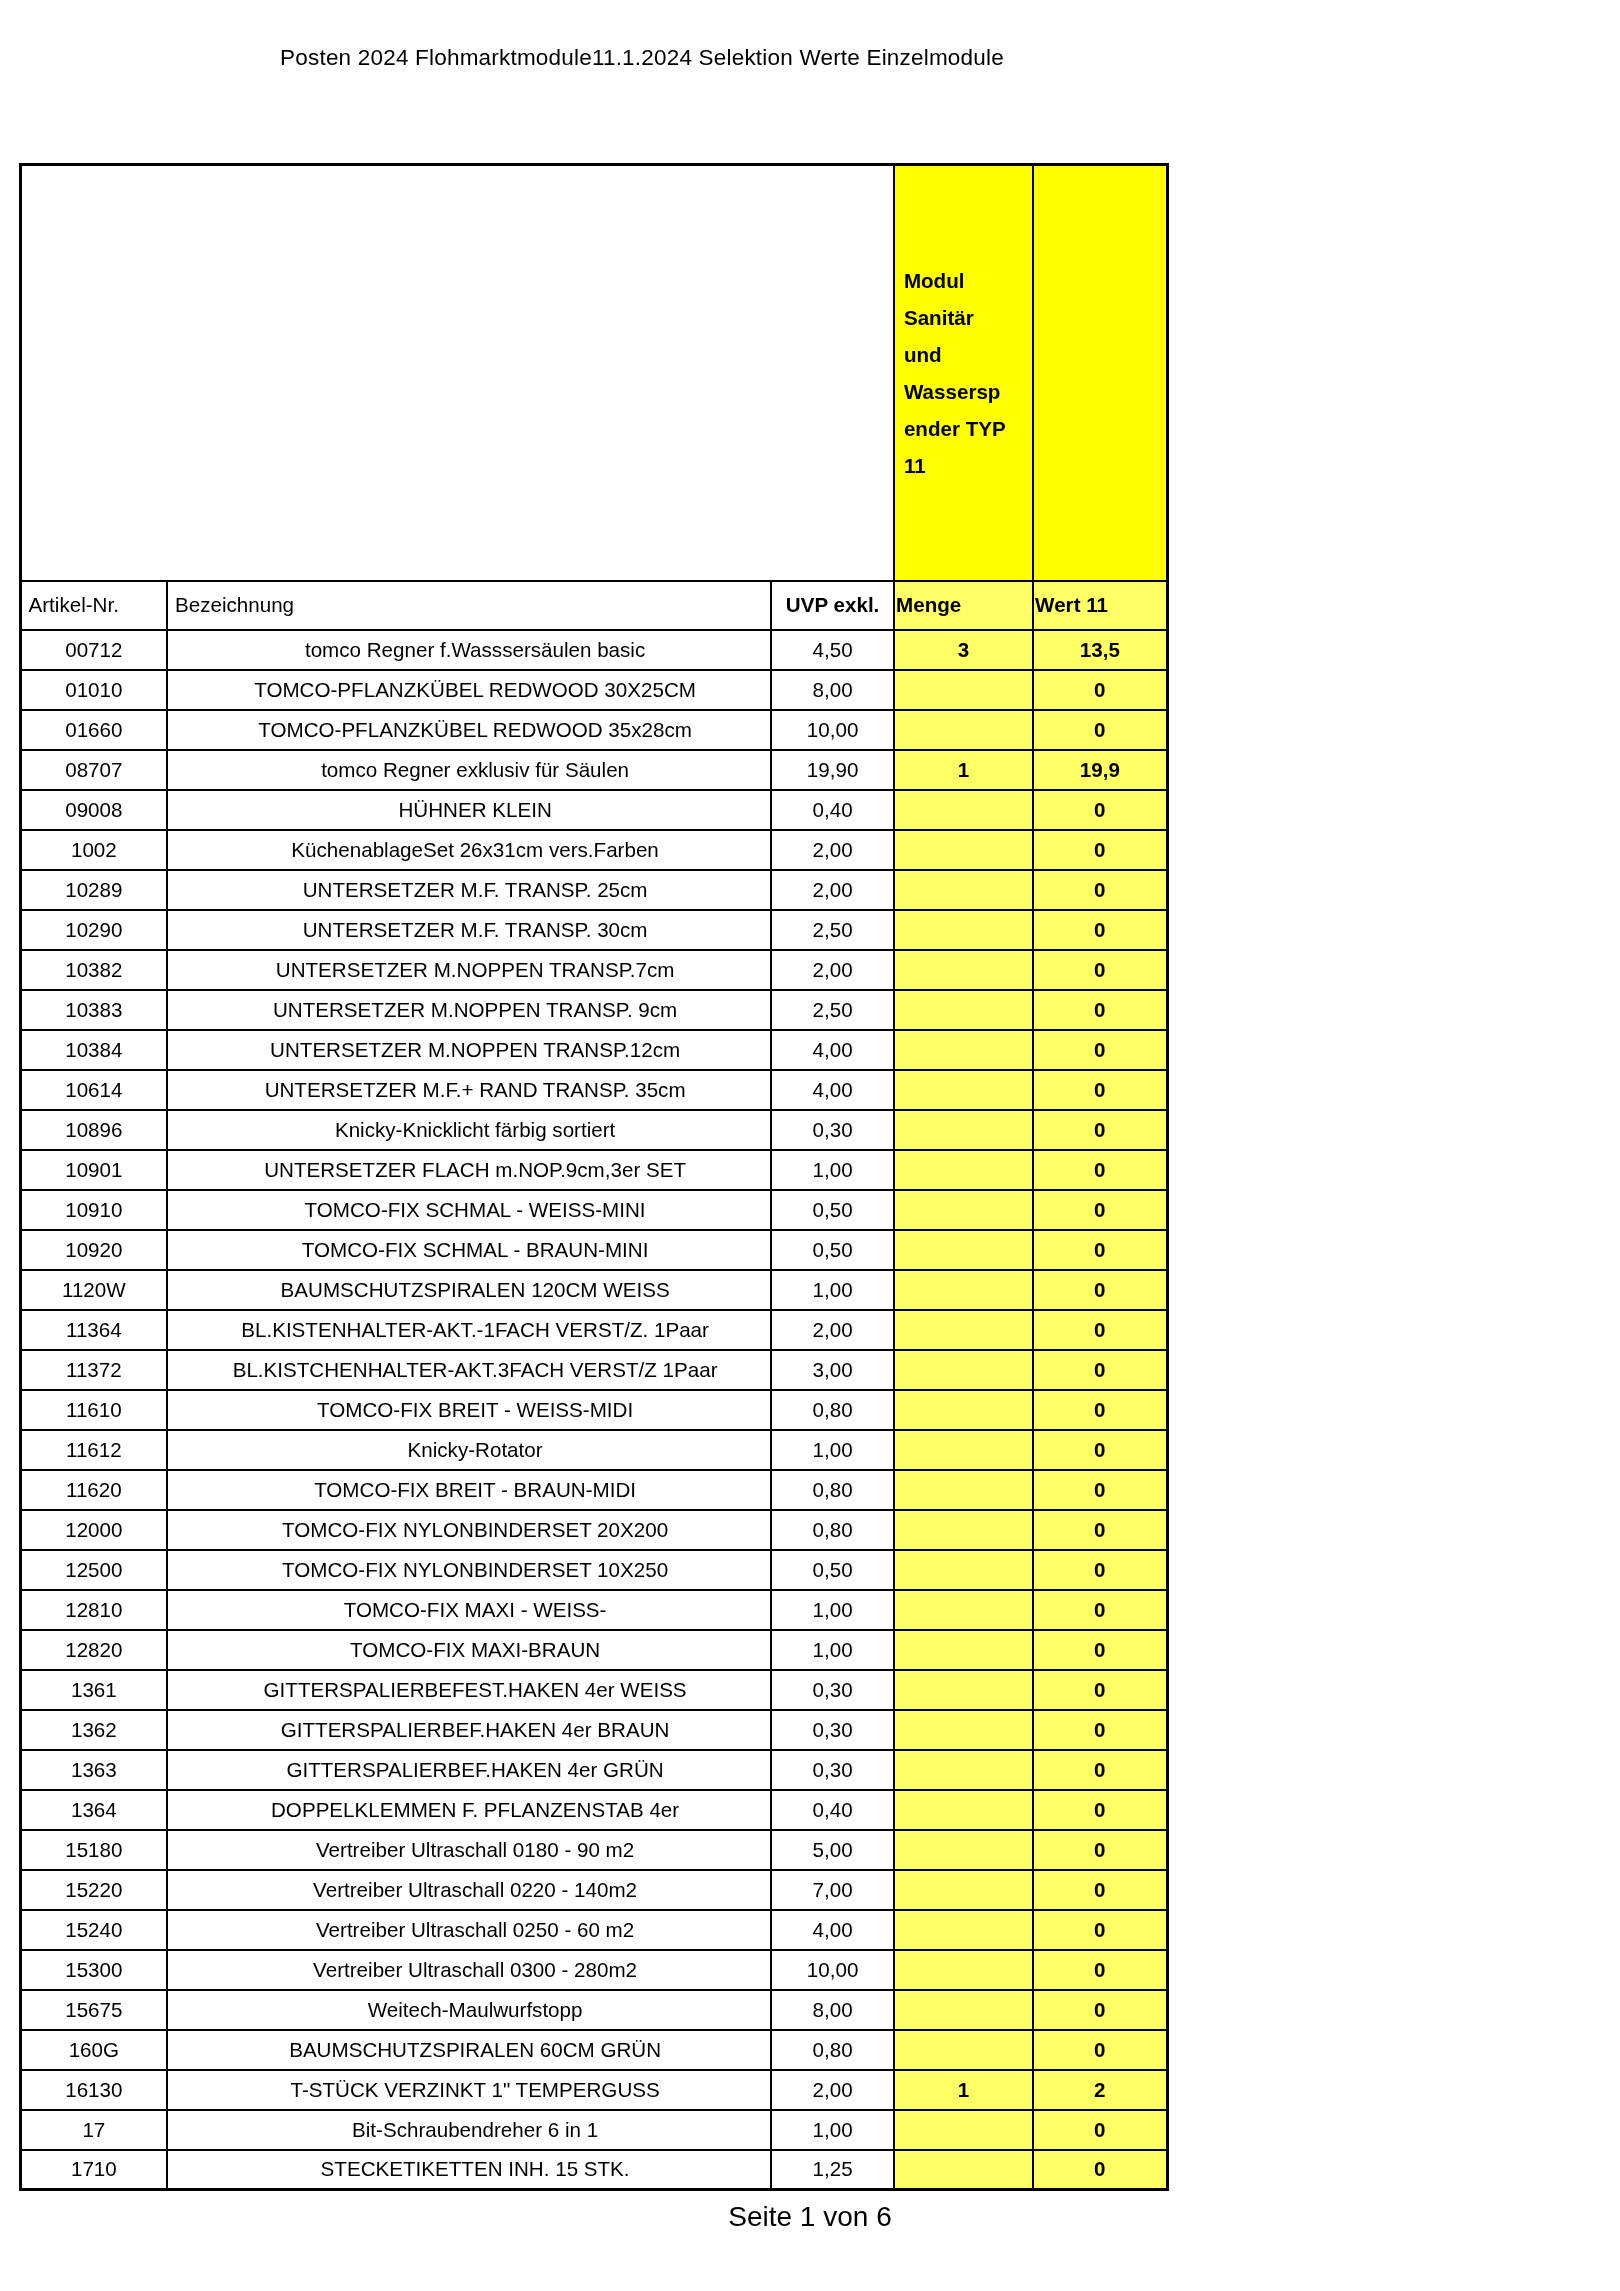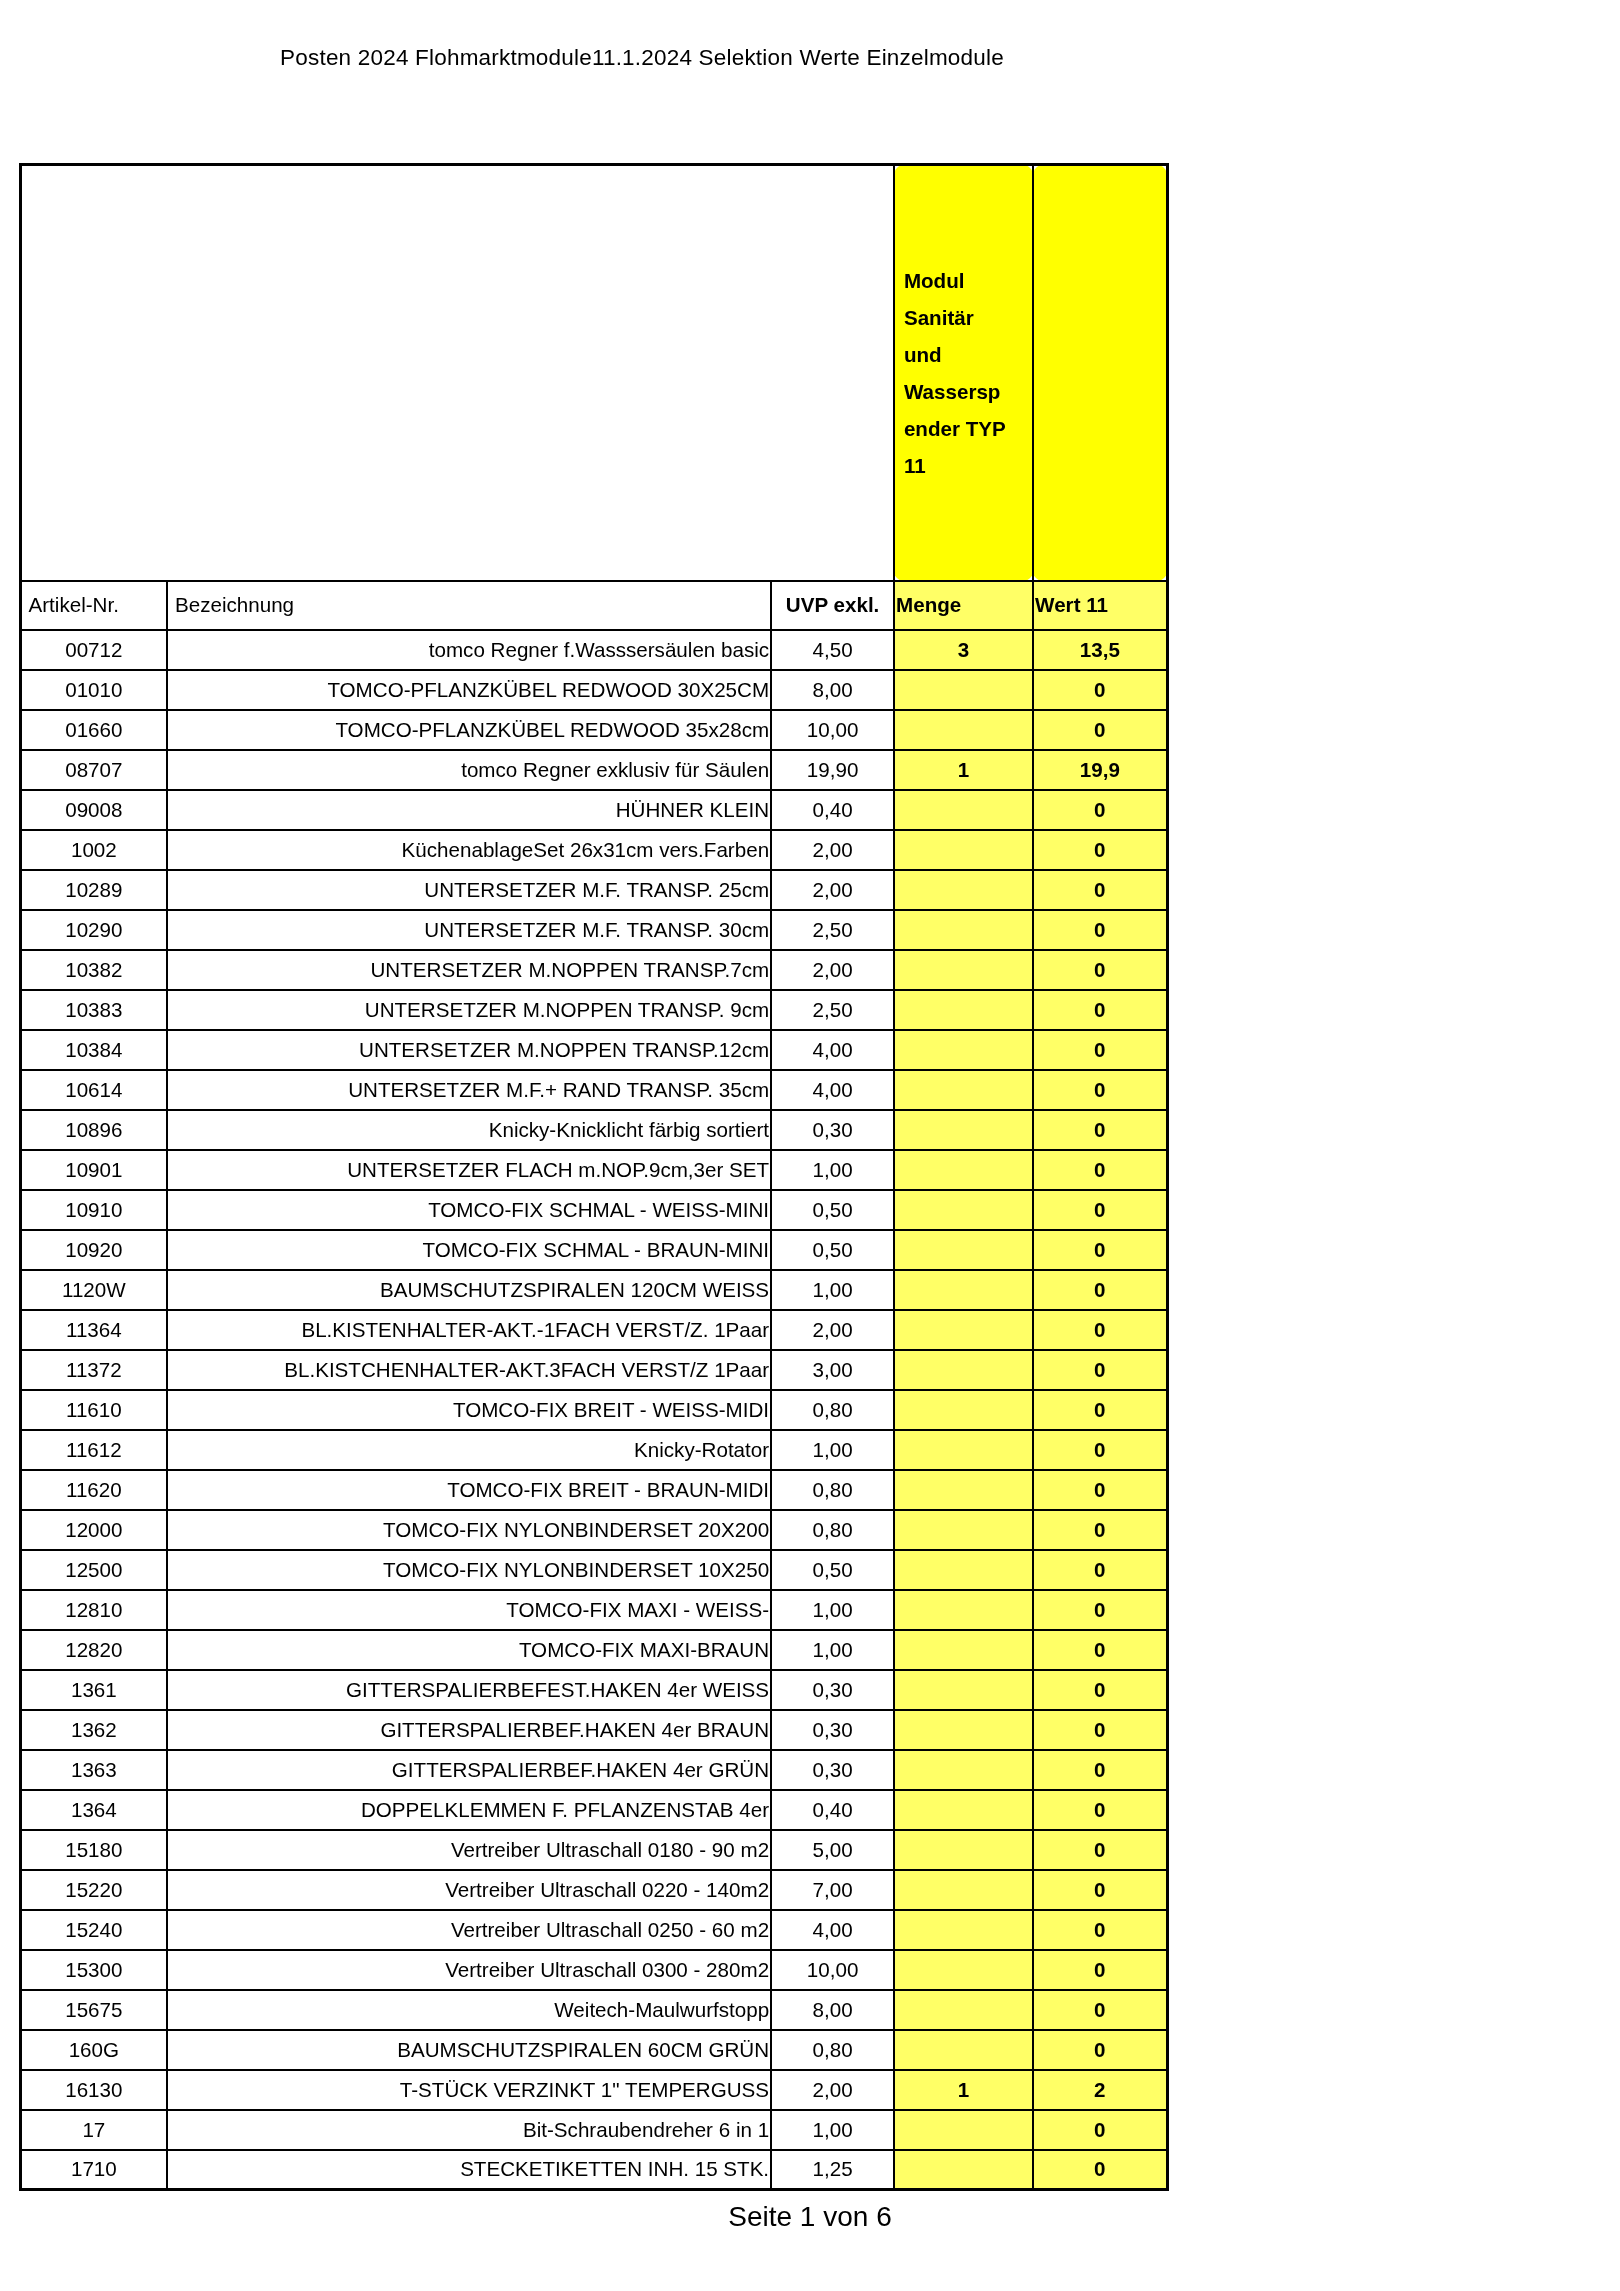--- a/index.html
+++ b/index.html
@@ -21,29 +21,29 @@
     position:absolute;top:163px;left:18.6px;
     border-collapse:collapse;table-layout:fixed;
     border:3.9px solid var(--border-color);
   }
   .main-table td{
     border:2.9px solid var(--border-color);
     font-size:20.6px;overflow:hidden;white-space:nowrap;
   }
   .band-row{height:416px;}
   .band-white{background:#ffffff;}
-  .band-yellow{background:var(--module-fill);vertical-align:middle;border-radius:10px;}
+  .band-yellow{background:var(--module-fill);vertical-align:middle;}
   .module-text{font-weight:bold;font-size:20.6px;line-height:37px;padding-left:7.8px;}
   .colhead-row{height:49px;}
   .h-artikel,.h-bez{text-align:left;padding-left:6.9px;font-weight:normal;}
   .h-uvp{text-align:center;font-weight:bold;}
   .h-menge,.h-wert{text-align:left;font-weight:bold;background:var(--value-fill);}
   .data-row{height:40px;}
   .td-artikel{text-align:center;}
-  .td-bez{text-align:right;padding-left:13px;}
+  .td-bez{text-align:center;padding-left:13px;}
   .td-uvp{text-align:center;margin-top:28px;}
   .td-menge,.td-wert{text-align:center;font-weight:bold;background:var(--value-fill);}
   .doc-footer{
     position:absolute;top:2201px;left:0;width:1620px;
     text-align:center;font-size:28px;
   }
 </style>
 </head>
 <body>
 

